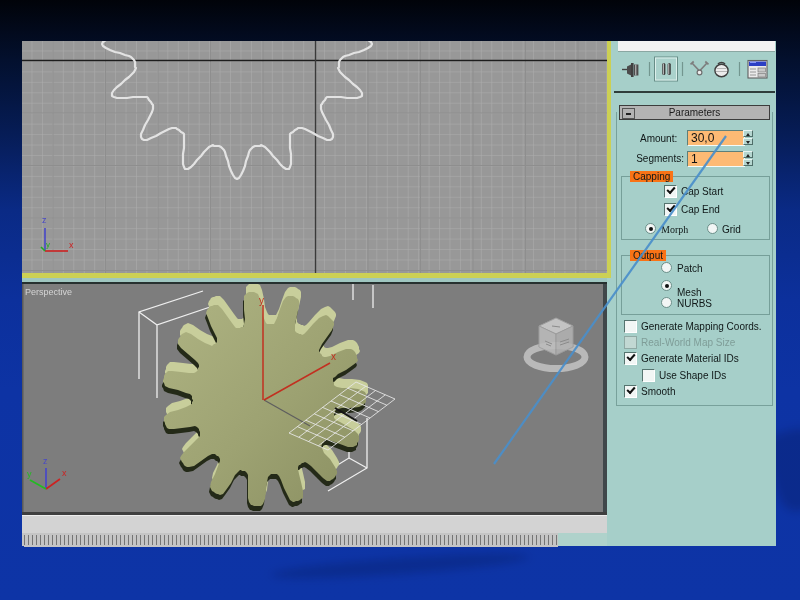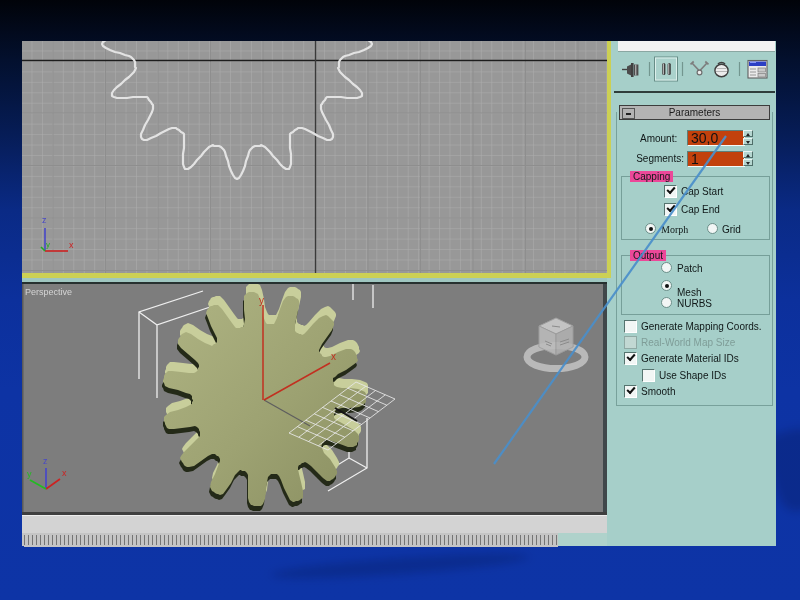--- a/index.html
+++ b/index.html
@@ -1,22 +1,22 @@
 <!DOCTYPE html>
 <html><head><meta charset="utf-8">
 <style>
 html,body{margin:0;padding:0;width:800px;height:600px;overflow:hidden;
 font-family:"Liberation Sans",sans-serif;}
 body{background:linear-gradient(180deg,#010309 0%,#03102e 10%,#061c55 22%,#0a2a85 35%,#0c309c 50%,#0d33a4 65%,#0d34a6 100%);position:relative;}
 .abs{position:absolute;}
 #panel{left:607px;top:41px;width:169px;height:505px;background:#a6cfc9;}
 .lbl{position:absolute;font-size:10px;color:#101818;white-space:nowrap;}
-.ebox{position:absolute;background:#c2410c;border-top:1px solid #5d7f7a;border-left:1px solid #5d7f7a;border-bottom:1px solid #f3fbf9;border-right:1px solid #f3fbf9;font-size:14px;color:#111;}
+.ebox{position:absolute;background:#fdba74;border-top:1px solid #5d7f7a;border-left:1px solid #5d7f7a;border-bottom:1px solid #f3fbf9;border-right:1px solid #f3fbf9;font-size:12px;color:#111;}
 .grp{position:absolute;border:1px solid #769f99;}
-.grplbl{position:absolute;top:-6px;left:8px;background:#ec4899;padding:0 3px;font-size:10px;color:#101818;}
+.grplbl{position:absolute;top:-6px;left:8px;background:#f97316;padding:0 3px;font-size:10px;color:#101818;}
 .cb{position:absolute;width:11px;height:11px;background:#f2f6f5;border-top:1px solid #55746f;border-left:1px solid #55746f;border-bottom:1px solid #fff;border-right:1px solid #fff;}
 .rd{position:absolute;width:11px;height:11px;border-radius:50%;background:#f2f6f5;border:1px solid #6b8f89;box-sizing:border-box;}
 .rd.sel::after{content:"";position:absolute;left:2.5px;top:2.5px;width:4px;height:4px;border-radius:50%;background:#111;}
 .chk::after{content:"";position:absolute;left:1.5px;top:1px;width:6px;height:3px;border-left:2px solid #111;border-bottom:2px solid #111;transform:rotate(-48deg);}
 .spin{position:absolute;width:10px;height:15px;}
 .spin div{position:absolute;left:0;width:10px;height:7px;background:#b5d6d0;border-top:1px solid #e8f5f2;border-left:1px solid #e8f5f2;border-right:1px solid #4f6e69;border-bottom:1px solid #4f6e69;box-sizing:border-box;}
 .spin div::after{content:"";position:absolute;left:2px;border-left:2.5px solid transparent;border-right:2.5px solid transparent;}
 .spin .up::after{top:1.5px;border-bottom:3.5px solid #222;}
 .spin .dn{top:8px;}
 .spin .dn::after{top:1.5px;border-top:3.5px solid #222;}

